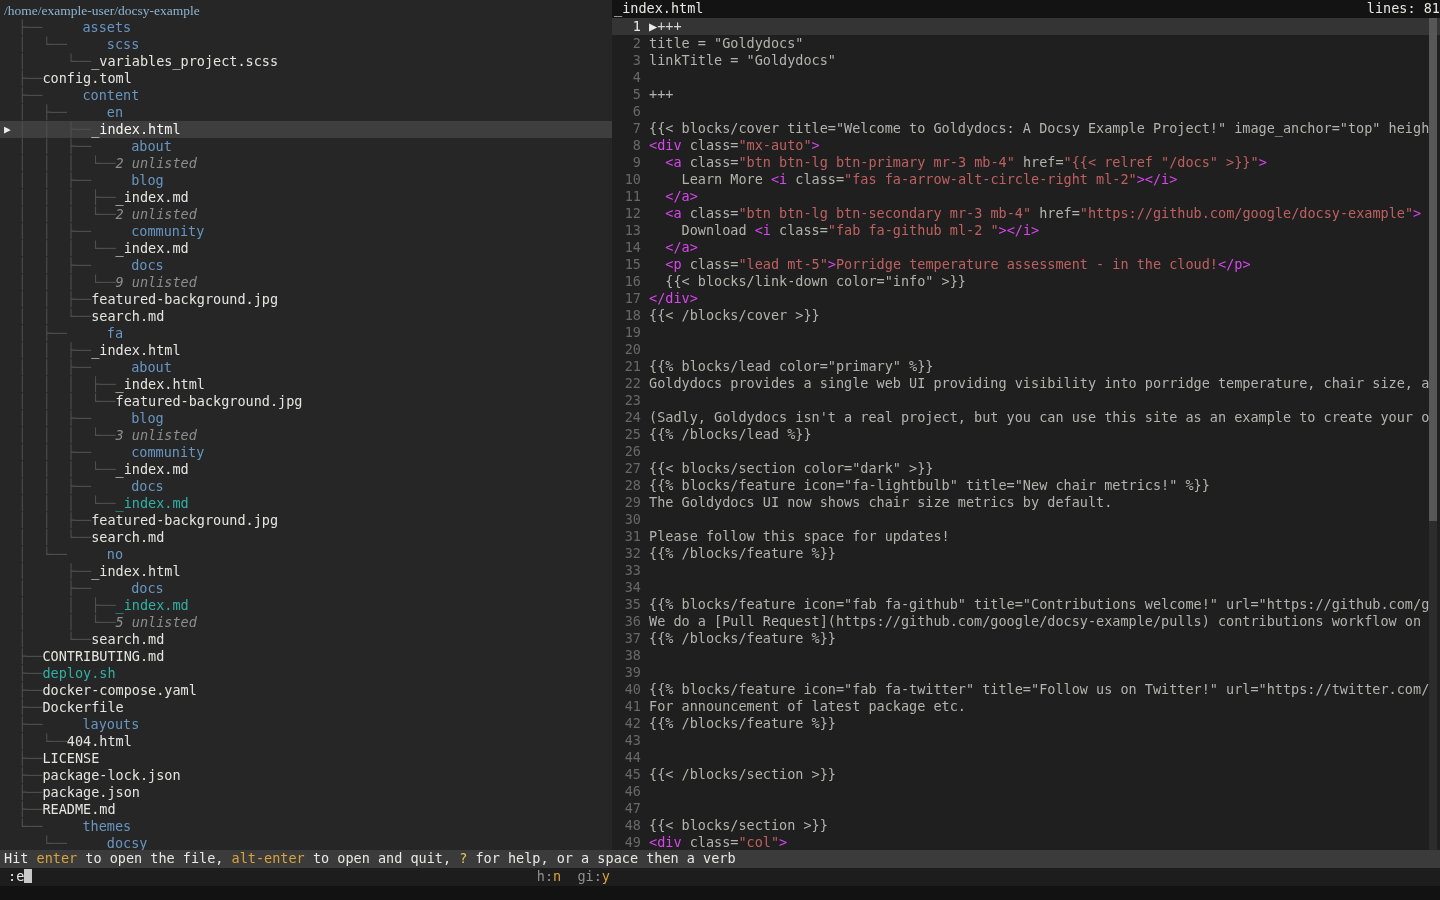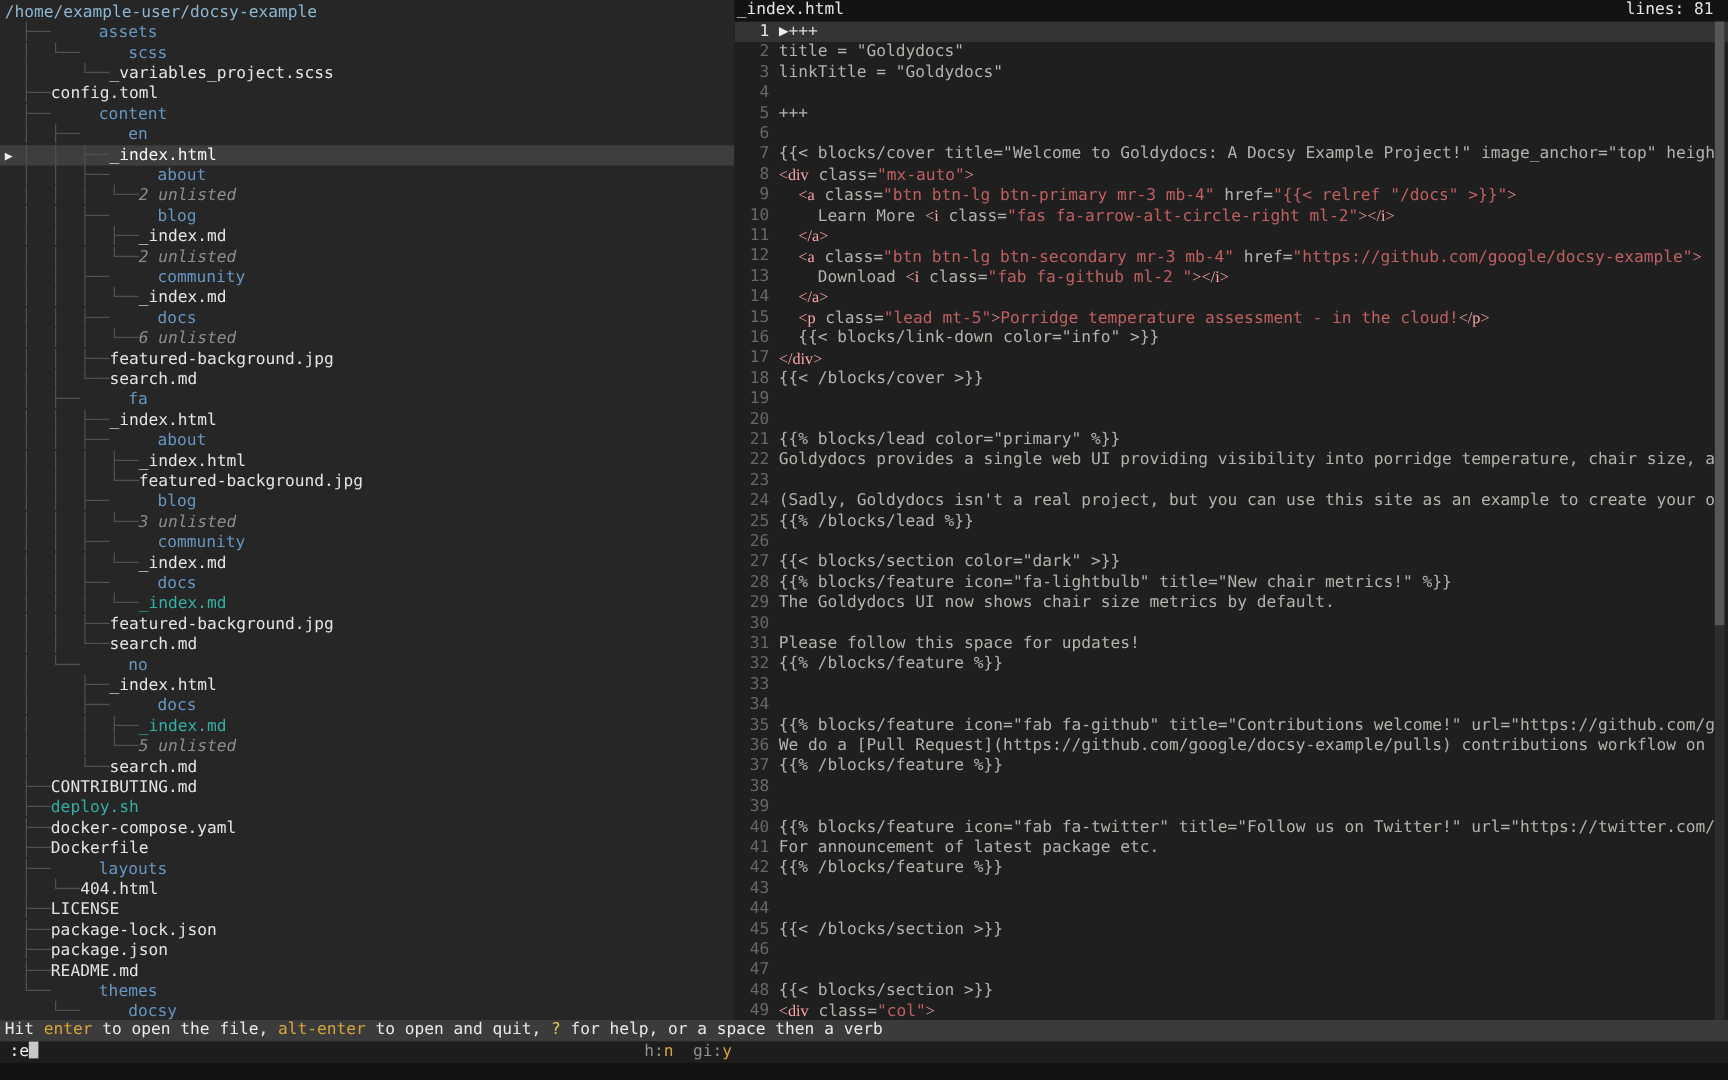--- a/index.html
+++ b/index.html
@@ -13,49 +13,49 @@
   
   .tree-pane {
     position:absolute; left:0; top:0; width:612px; height:850px;
     background:#262626; overflow:hidden; padding-top:2px;
   }
   .tree-row { position:relative; height:17px; white-space:pre; padding-left:18px; cursor:pointer; }
   .tree-row.root { padding-left:4px; }
   .tree-row.selected { background:#3e3e3e; }
   .tree-row .ptr { position:absolute; left:4px; top:0; color:#ececec; font-size:11px; }
   .branch { color:#4f4f4f; white-space:pre; }
-  .c-root { color:#8cb6d2; }
+  .c-root { color:#8cb6d2;font-family:Liberation Serif, serif; }
   .c-dir  { color:#6796c2;margin-left:40px; }
   .c-file { color:#e4e4e0; }
   .c-exec { color:#31b0a5; }
   .c-gitmod { color:#31b0a5; }
   .c-unlisted { color:#8d8d8d; font-style:italic; }
   .tree-row.selected .c-file { color:#f4f4f2; }
   
   .preview-pane {
     position:absolute; left:612px; top:0; width:828px; height:850px;
     background:#1f1f1f; overflow:hidden;
   }
   .preview-header {
     position:absolute; left:0; top:0; width:100%; height:18px;
     background:#131313; color:#e6e6e4;
   }
   .preview-header .fname { position:absolute; left:2px; top:0; }
-  .preview-header .lcount { position:absolute; right:12px; top:0; }
+  .preview-header .lcount { position:absolute; right:0; top:0; }
   .preview-body { position:absolute; left:0; top:18px; width:100%; height:832px; overflow:hidden; }
   .pline { display:flex; height:17px; overflow:hidden; }
   .pline.selected { background:#343434; }
   .pline .num {
     flex:0 0 37px; text-align:right; padding-right:8px; color:#686868;
   }
   .pline.selected .num { color:#e8e8e8; }
   .pline .code { white-space:pre; overflow:hidden; flex:1 1 auto; }
   .sw { color:#d6d6d0; }
   .sp { color:#b3b3ad; }
-  .st { color:#fca5a5;font-family:Liberation Serif, serif; }
+  .st { color:#d946ef; }
   .ss { color:#bf6060; }
   .sr { color:#bf6060; }
   .sa { color:#ececec; }
   
   .scrollbar {
     position:absolute; right:3px; top:18px; width:8px; height:832px;
     background:#2c2c2c;
   }
   .scroll-thumb { position:absolute; left:0; top:0; width:8px; height:503px; background:#575757; cursor:pointer; }
   
@@ -91,21 +91,21 @@
       <div class="tree-row"><span class="branch">│  ├──</span><span class="c-dir">en</span></div>
       <div class="tree-row selected"><span class="ptr">▶</span><span class="branch">│  │  ├──</span><span class="c-file">_index.html</span></div>
       <div class="tree-row"><span class="branch">│  │  ├──</span><span class="c-dir">about</span></div>
       <div class="tree-row"><span class="branch">│  │  │  └──</span><span class="c-unlisted">2 unlisted</span></div>
       <div class="tree-row"><span class="branch">│  │  ├──</span><span class="c-dir">blog</span></div>
       <div class="tree-row"><span class="branch">│  │  │  ├──</span><span class="c-file">_index.md</span></div>
       <div class="tree-row"><span class="branch">│  │  │  └──</span><span class="c-unlisted">2 unlisted</span></div>
       <div class="tree-row"><span class="branch">│  │  ├──</span><span class="c-dir">community</span></div>
       <div class="tree-row"><span class="branch">│  │  │  └──</span><span class="c-file">_index.md</span></div>
       <div class="tree-row"><span class="branch">│  │  ├──</span><span class="c-dir">docs</span></div>
-      <div class="tree-row"><span class="branch">│  │  │  └──</span><span class="c-unlisted">6 unlisted</span></div>
+      <div class="tree-row"><span class="branch">│  │  │  └──</span><span class="c-unlisted">9 unlisted</span></div>
       <div class="tree-row"><span class="branch">│  │  ├──</span><span class="c-file">featured-background.jpg</span></div>
       <div class="tree-row"><span class="branch">│  │  └──</span><span class="c-file">search.md</span></div>
       <div class="tree-row"><span class="branch">│  ├──</span><span class="c-dir">fa</span></div>
       <div class="tree-row"><span class="branch">│  │  ├──</span><span class="c-file">_index.html</span></div>
       <div class="tree-row"><span class="branch">│  │  ├──</span><span class="c-dir">about</span></div>
       <div class="tree-row"><span class="branch">│  │  │  ├──</span><span class="c-file">_index.html</span></div>
       <div class="tree-row"><span class="branch">│  │  │  └──</span><span class="c-file">featured-background.jpg</span></div>
       <div class="tree-row"><span class="branch">│  │  ├──</span><span class="c-dir">blog</span></div>
       <div class="tree-row"><span class="branch">│  │  │  └──</span><span class="c-unlisted">3 unlisted</span></div>
       <div class="tree-row"><span class="branch">│  │  ├──</span><span class="c-dir">community</span></div>

